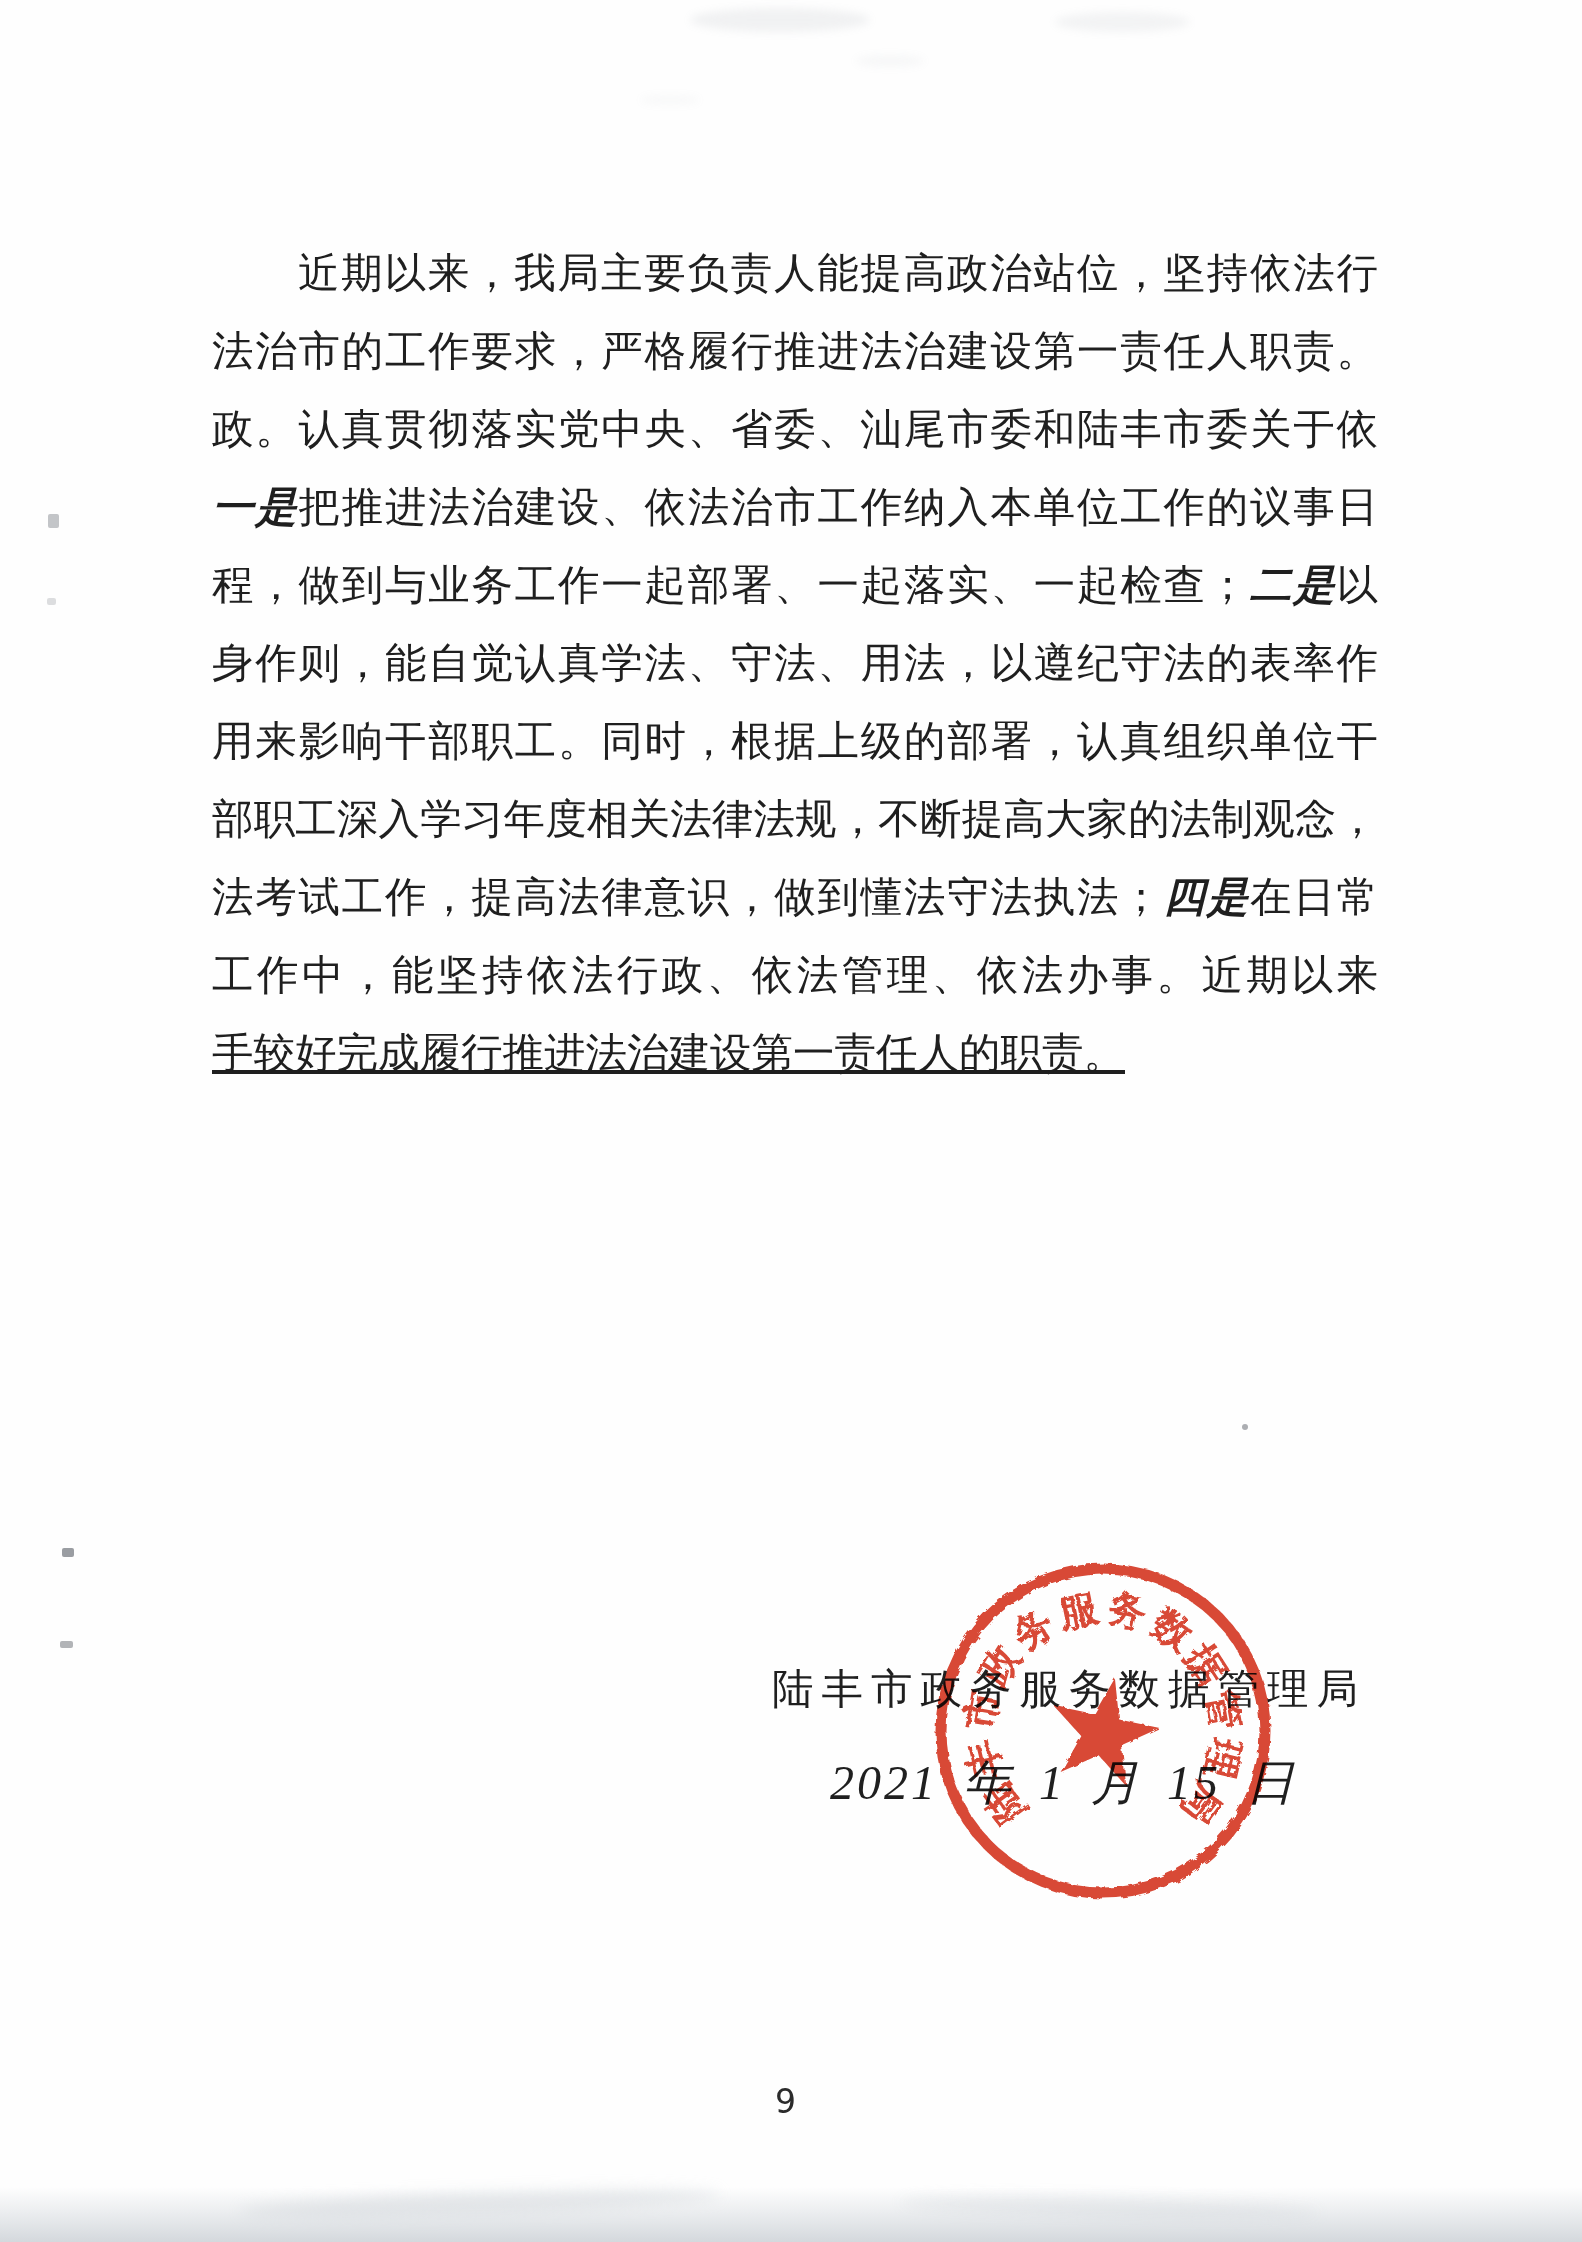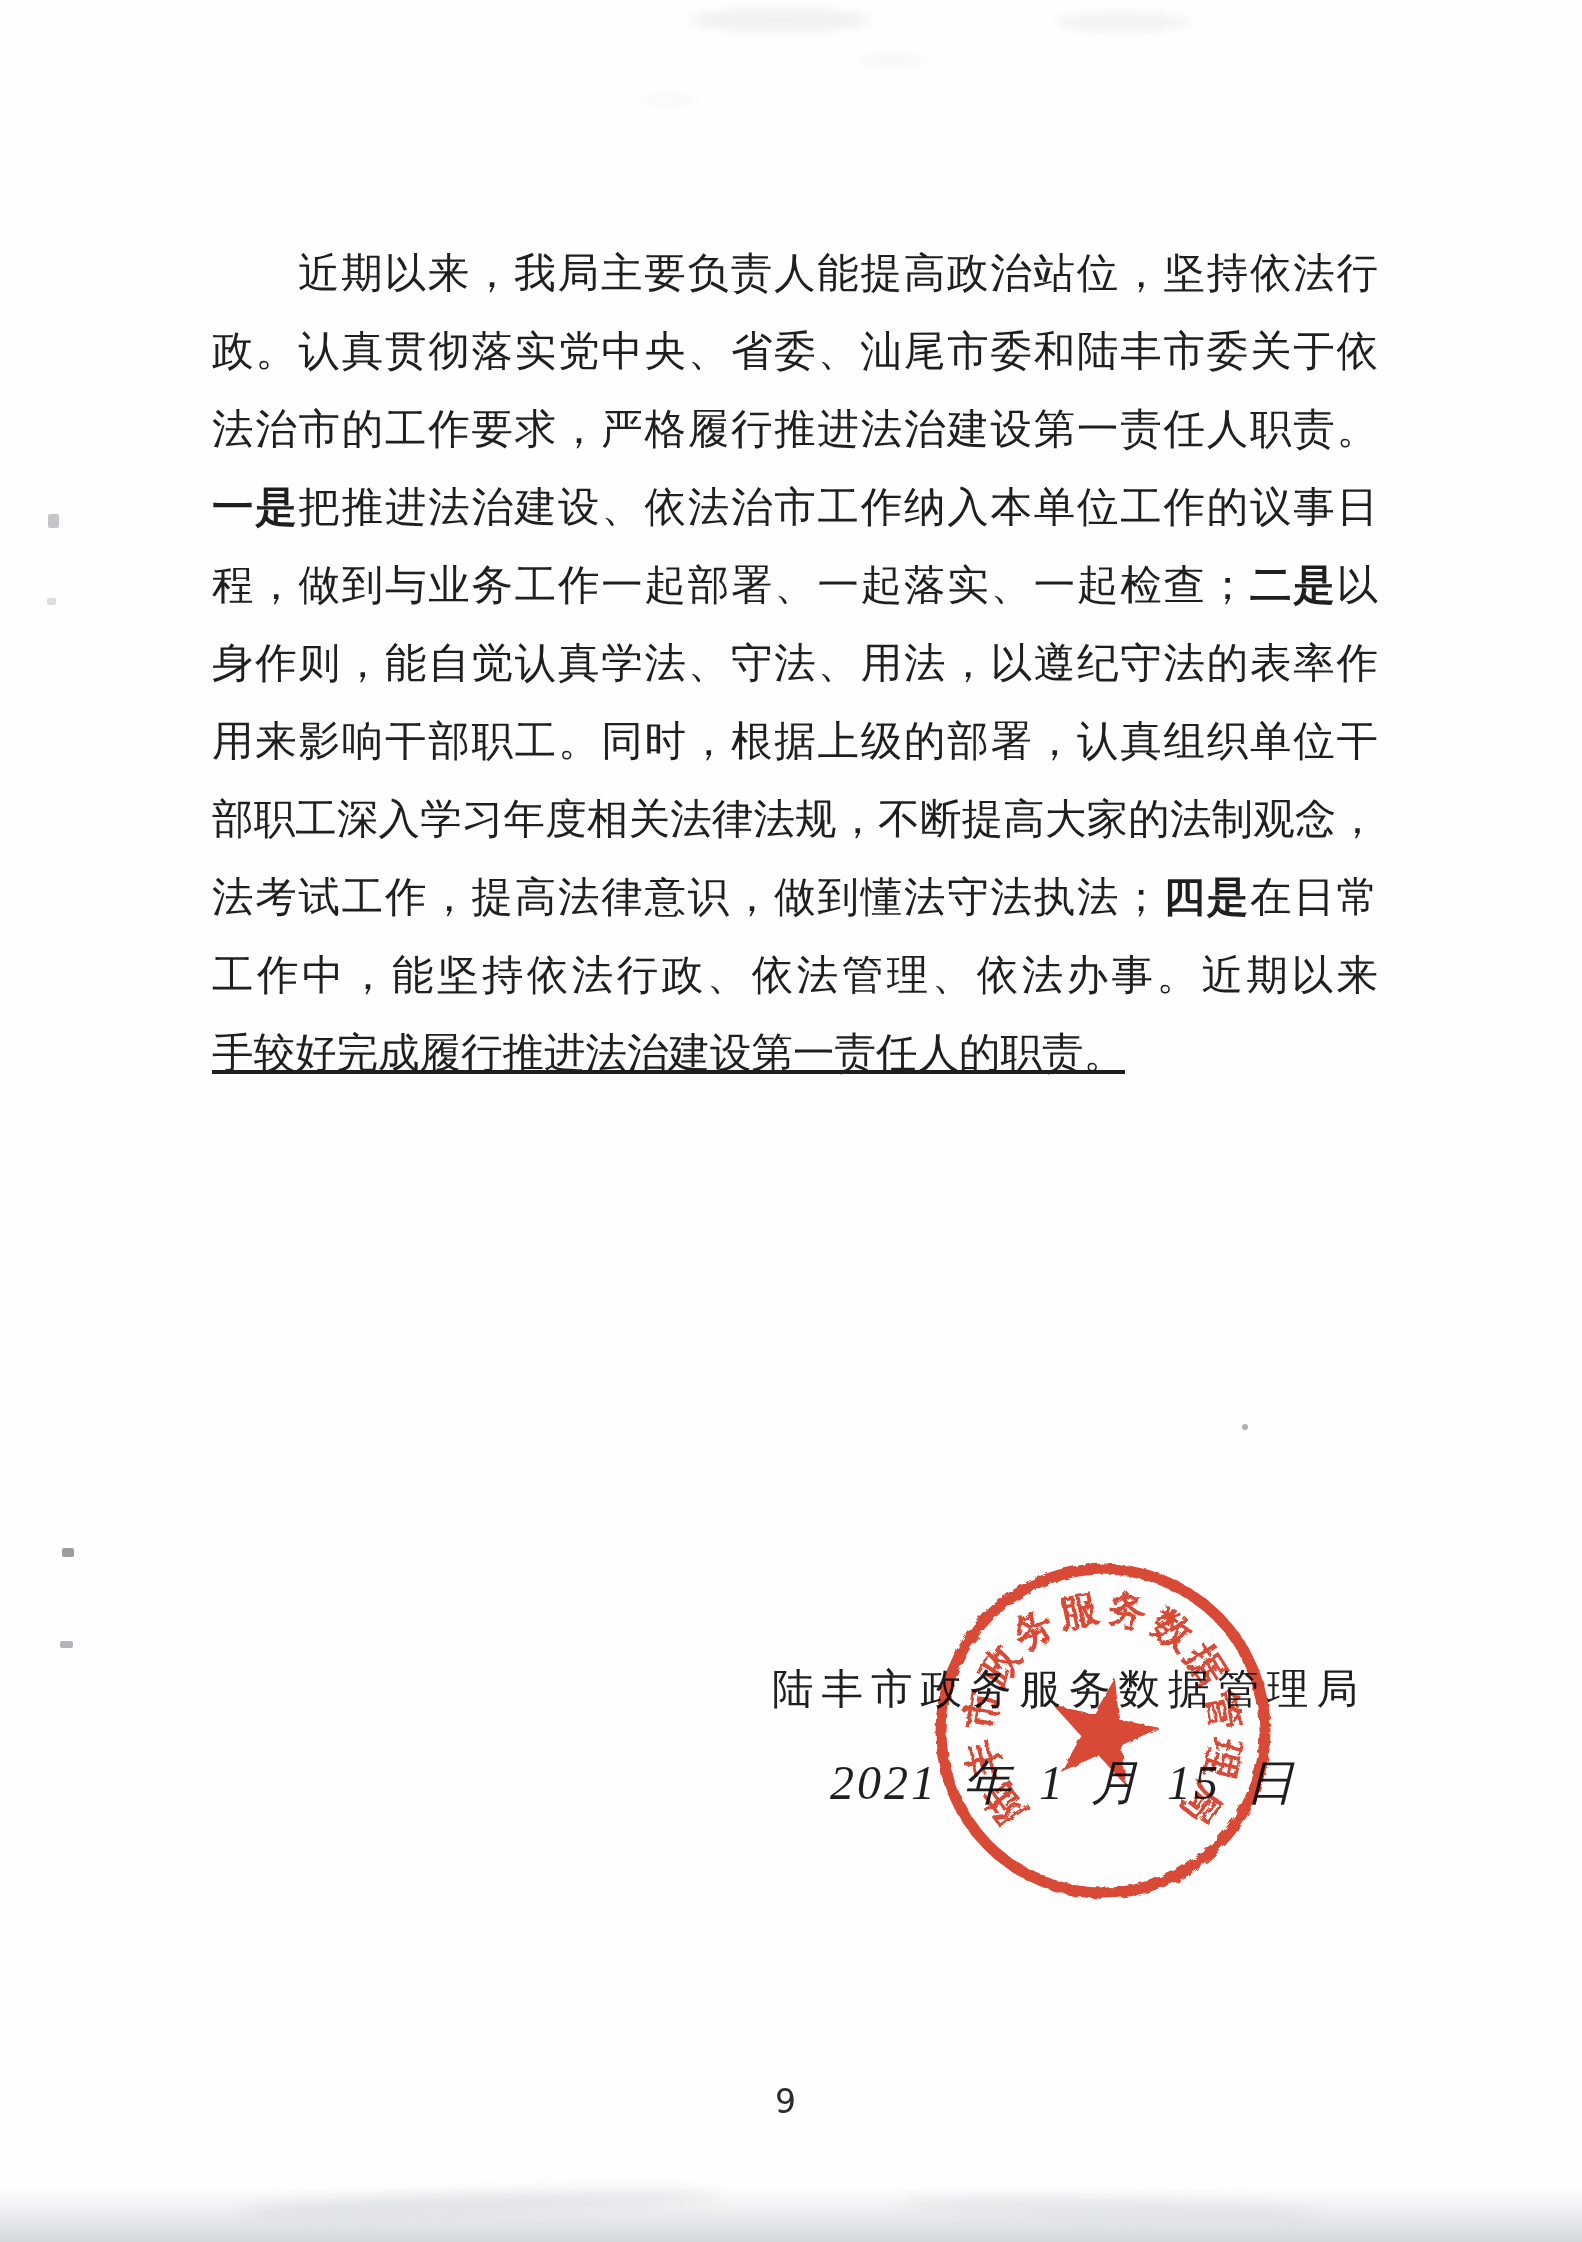--- a/index.html
+++ b/index.html
@@ -17,21 +17,21 @@
     font-size:41.5px;line-height:78px;color:#1f1f1f;
   }
   .line{
     text-align:justify;
     text-align-last:justify;
     height:78px;
     white-space:normal;
   }
   .line.indent{padding-left:86px;}
   .line.last{text-align-last:left;text-decoration:underline;}
-  .bold{font-weight:bold;}
+  .bold{font-weight:bold;font-style:italic;}
   
   .sig-org{
     position:absolute;top:1659px;right:216px;
     font-size:41.5px;line-height:60px;letter-spacing:8px;
     color:#1f1f1f;white-space:nowrap;
   }
   .sig-date{
     position:absolute;top:1754px;left:830px;
     font-size:48px;line-height:58px;word-spacing:10px;letter-spacing:3px;
     color:#1f1f1f;white-space:nowrap;font-style:italic;
@@ -71,22 +71,22 @@
   <div class="smudge" style="left:640px;top:95px;width:60px;height:10px;opacity:.06;"></div>
 
   <div class="speck" style="left:48px;top:514px;width:11px;height:14px;opacity:.32;"></div>
   <div class="speck" style="left:47px;top:598px;width:9px;height:7px;opacity:.18;"></div>
   <div class="speck" style="left:62px;top:1548px;width:12px;height:9px;opacity:.55;"></div>
   <div class="speck" style="left:60px;top:1641px;width:13px;height:7px;opacity:.42;"></div>
   <div class="speck" style="left:1242px;top:1424px;width:6px;height:6px;opacity:.45;border-radius:50%;"></div>
 
   <div class="paragraph">
       <div class="line indent"><span>近期以来，我局主要负责人能提高政治站位，坚持依法行</span></div>
+      <div class="line"><span>法治市的工作要求，严格履行推进法治建设第一责任人职责。</span></div>
       <div class="line"><span>政。认真贯彻落实党中央、省委、汕尾市委和陆丰市委关于依</span></div>
-      <div class="line"><span>法治市的工作要求，严格履行推进法治建设第一责任人职责。</span></div>
       <div class="line"><span class="bold">一是</span><span>把推进法治建设、依法治市工作纳入本单位工作的议事日</span></div>
       <div class="line"><span>程，做到与业务工作一起部署、一起落实、一起检查；</span><span class="bold">二是</span><span>以</span></div>
       <div class="line"><span>身作则，能自觉认真学法、守法、用法，以遵纪守法的表率作</span></div>
       <div class="line"><span>用来影响干部职工。同时，根据上级的部署，认真组织单位干</span></div>
       <div class="line"><span>部职工深入学习年度相关法律法规，不断提高大家的法制观念，</span></div>
       <div class="line"><span>法考试工作，提高法律意识，做到懂法守法执法；</span><span class="bold">四是</span><span>在日常</span></div>
       <div class="line"><span>工作中，能坚持依法行政、依法管理、依法办事。近期以来</span></div>
       <div class="line last"><span>手较好完成履行推进法治建设第一责任人的职责。</span></div>
     </div>
 

